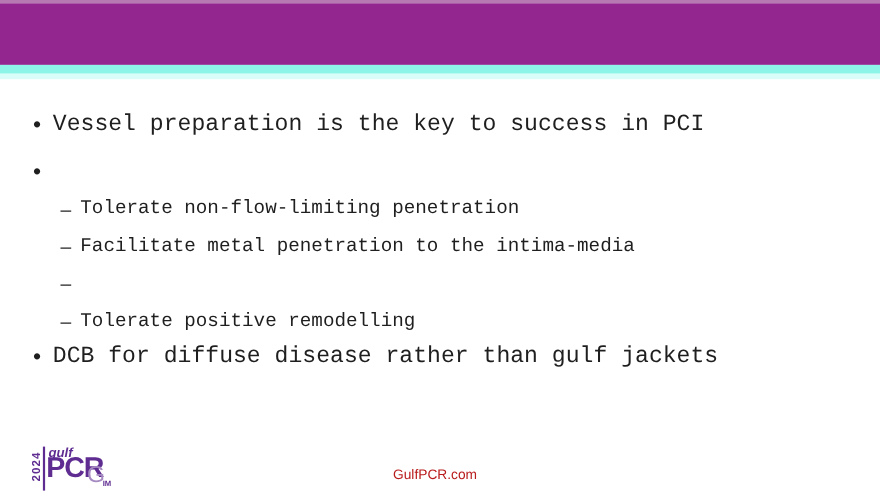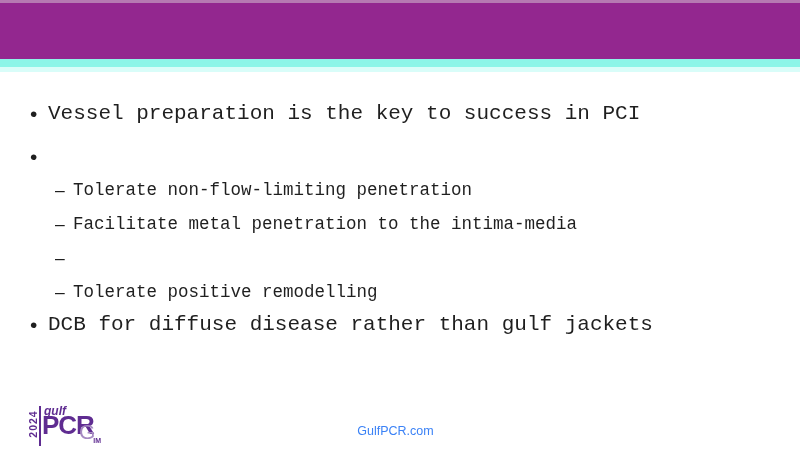--- a/index.html
+++ b/index.html
@@ -34,21 +34,21 @@
   .logo-sep  { position: absolute; left: 13px; top: 4px; width: 2px; height: 40px; background: #5f2c91; }
   .logo-gulf { position: absolute; left: 18px; top: 2px; font-style: italic; font-weight: bold; font-size: 12px; }
   .logo-pcr  { position: absolute; left: 16px; top: 8px; font-weight: bold; font-size: 26px; letter-spacing: -1px; }
   .logo-gim  { position: absolute; left: 53px; top: 18px; }
   .logo-gim-g  { font-size: 21px; font-weight: 400; color: #a68bc2; }
   .logo-gim-im { font-size: 7px; font-weight: bold; color: #5f2c91; vertical-align: -4px; margin-left: -2px; }
 
   
   .website {
     position: absolute; left: 0; top: 424px; width: 791px;
-    text-align: center; font-size: 12.5px; color: #3b82f6;
+    text-align: center; font-size: 12.5px; color: #b91c1c;
   }
 </style>
 </head>
 <body>
 
 <div class="slide">
 
   <div class="header-top-strip"></div>
   <div class="header-bar"></div>
   <div class="teal-band"></div>

